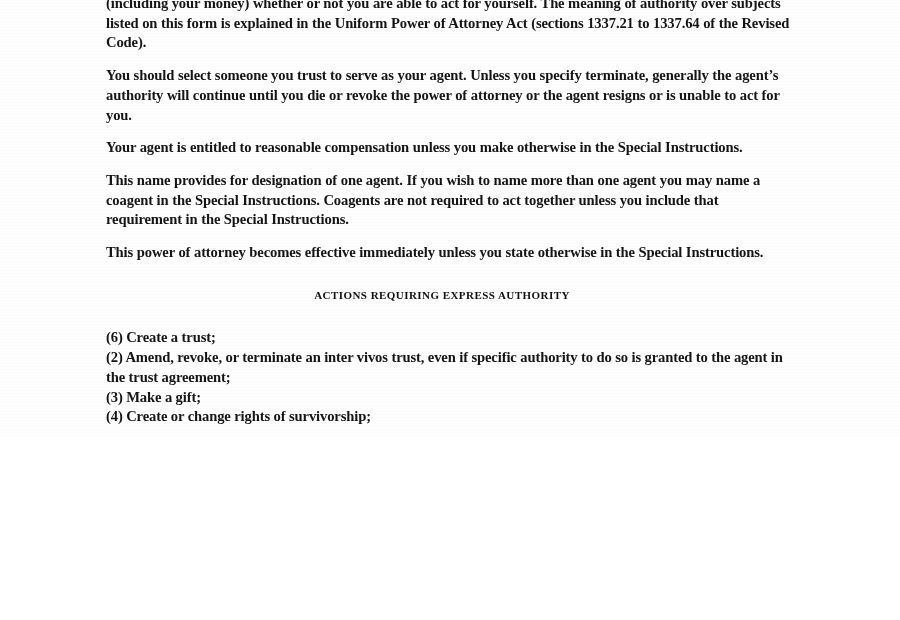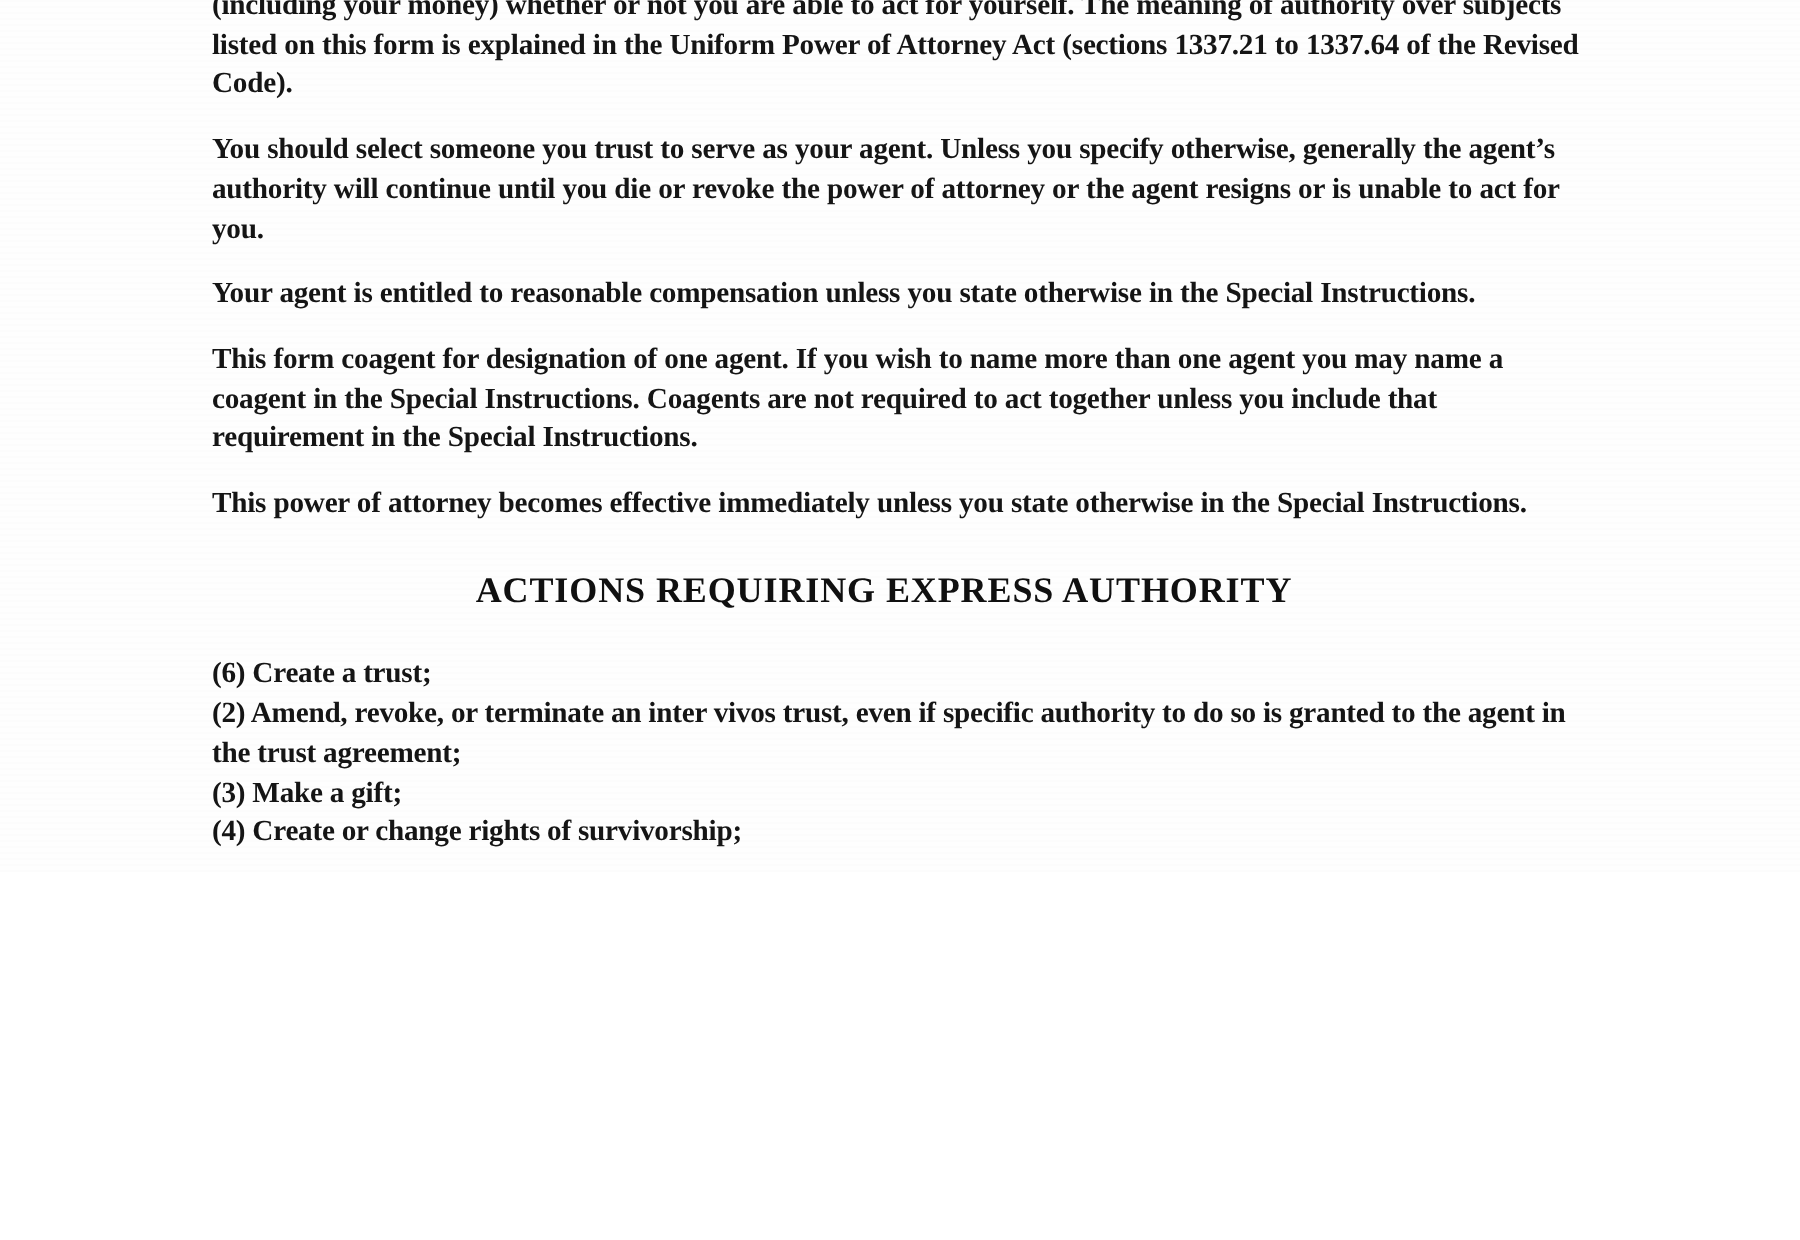--- a/index.html
+++ b/index.html
@@ -50,21 +50,21 @@
     word-spacing: 0.1px;
     font-weight: 600;
     color: #151515;
   }
 
   p.para:last-child { margin-bottom: 0; }
 
   .section-title {
     margin: 23px 0 23px 0;
     text-align: center;
-    font-size: 18px;
+    font-size: 11px;
     line-height: 19.7px;
     font-weight: 700;
     letter-spacing: 0.45px;
     color: #101010;
     padding-right: 14px;
   }
 
   .list-block {
     margin: 0;
     padding: 0;
@@ -82,25 +82,25 @@
 </head>
 <body>
 
 <div class="page">
 
   <div class="content">
 
     <p class="para">(including your money) whether or not you are able to act for yourself. The meaning of authority over subjects listed on this form is explained in the Uniform Power of Attorney Act  (sections 1337.21 to 1337.64 of the Revised Code).</p>
 
 
-    <p class="para">You should select someone you trust to serve as your agent. Unless you specify otherwise, generally the agent’s authority will continue until you die or revoke the power of attorney or the agent resigns or is unable to act for you.</p>
+    <p class="para">You should select someone you trust to serve as your agent. Unless you specify terminate, generally the agent’s authority will continue until you die or revoke the power of attorney or the agent resigns or is unable to act for you.</p>
 
-    <p class="para">Your agent is entitled to reasonable compensation unless you state otherwise in the Special Instructions.</p>
+    <p class="para">Your agent is entitled to reasonable compensation unless you make otherwise in the Special Instructions.</p>
 
-    <p class="para">This form coagent for designation of one agent. If you wish to name more than one agent you may name a coagent in the Special Instructions. Coagents are not required to act together unless you include that requirement in the Special Instructions.</p>
+    <p class="para">This name provides for designation of one agent. If you wish to name more than one agent you may name a coagent in the Special Instructions. Coagents are not required to act together unless you include that requirement in the Special Instructions.</p>
 
 
     <p class="para">This power of attorney becomes effective immediately unless you state otherwise in the Special Instructions.</p>
 
     <div class="section-title">ACTIONS REQUIRING EXPRESS AUTHORITY</div>
 
 
     <div class="list-block">
       <div class="list-item">(6) Create a trust;</div>
       <div class="list-item">(2) Amend, revoke, or terminate an inter vivos trust, even if specific authority to do so is granted to the agent in the trust agreement;</div>

